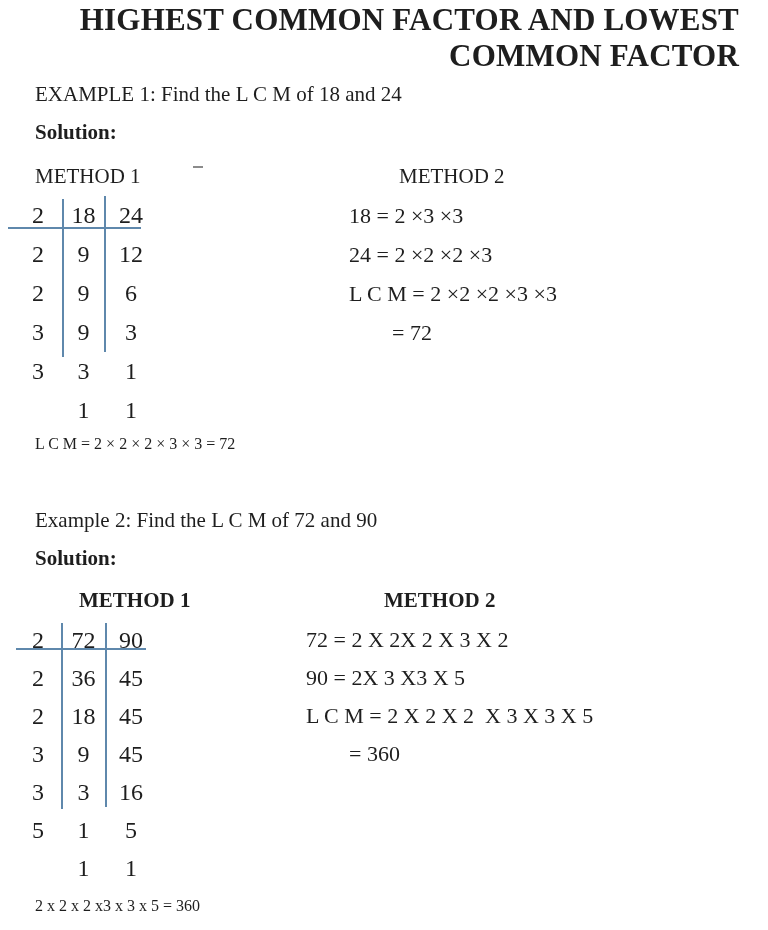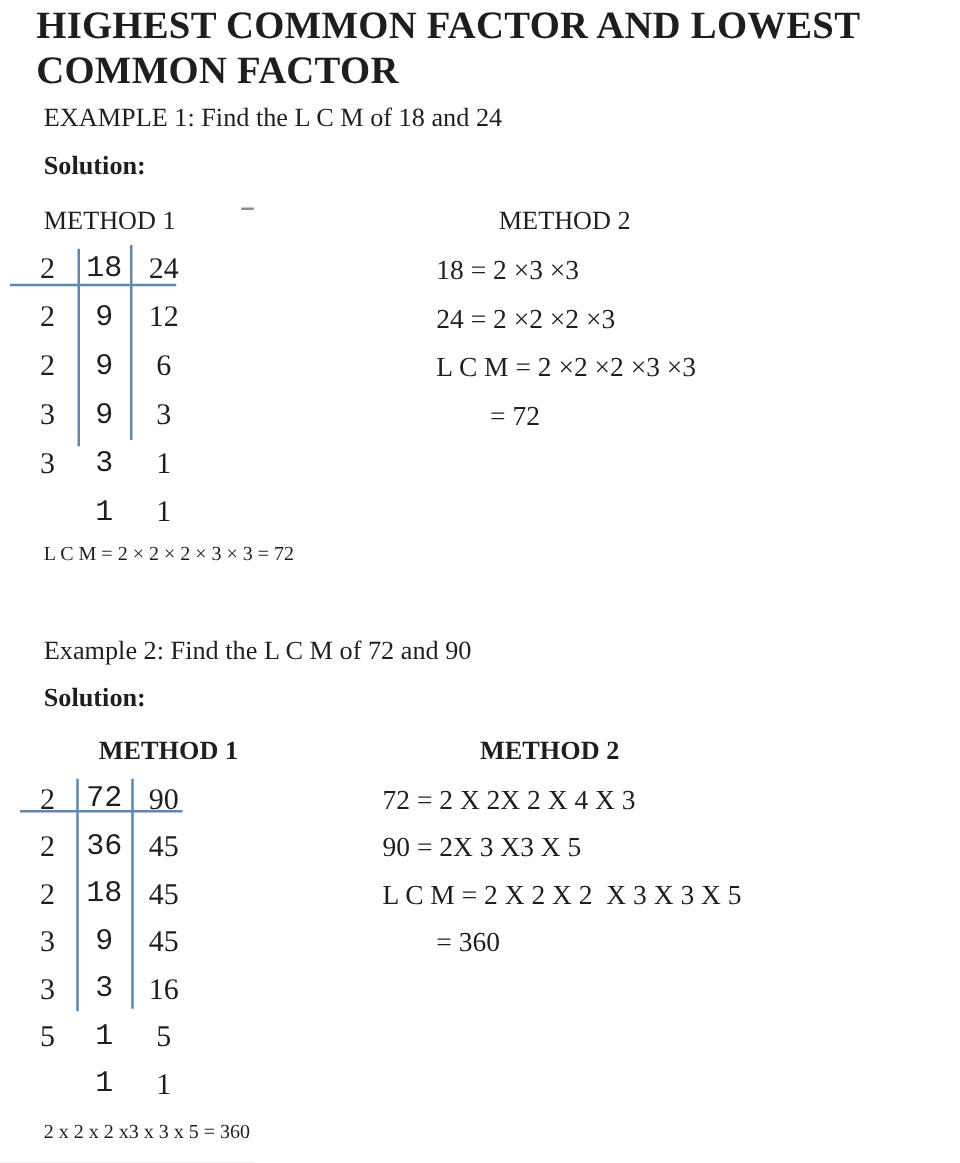--- a/index.html
+++ b/index.html
@@ -15,37 +15,37 @@
     margin:0 auto;
     background:var(--color-background);
     color:var(--color-text);
     font-family:"Liberation Serif","DejaVu Serif",serif;
     overflow:hidden;
   }
   .abs{position:absolute;}
   .title{
     top:2px;left:0;right:0;
     margin:0 auto;max-width:710px;
-    text-align:left;
+    text-align:right;
     font-size:31px;font-weight:bold;line-height:36px;
     letter-spacing:0.2px;
   }
   .h-example{font-size:21px;line-height:24px;}
   .h-example b{font-weight:normal;}
   .h-solution{font-size:21px;font-weight:bold;line-height:24px;}
   .method-label{font-size:21px;line-height:24px;}
   .method-label.bold{font-weight:bold;}
   .stray{width:10px;height:2px;background:var(--color-stray_mark);}
   
   .ltable{width:170px;}
   .lrow{height:39px;line-height:39px;font-size:24px;white-space:nowrap;}
   .ltable.t2 .lrow{height:38px;line-height:38px;}
   .cell{display:inline-block;text-align:center;vertical-align:top;box-sizing:border-box;}
   .c1{width:62px;padding-left:14px;}
-  .c2{width:43px;font-family:Liberation Mono, monospace;}
+  .c2{width:43px;}
   .c3{width:52px;}
   .vline{position:absolute;width:2px;background:var(--color-table_line);}
   .hline{position:absolute;height:2px;background:var(--color-table_line);}
   
   .eqblock .eq{font-size:22px;white-space:pre;}
   .eqblock.e1 .eq{height:39px;line-height:39px;}
   .eqblock.e2 .eq{height:38px;line-height:38px;}
   .eq.indent{padding-left:43px;}
   .result{font-size:16px;line-height:26px;white-space:pre;}
 </style>
@@ -99,21 +99,21 @@
     <div class="lrow"><span class="cell c1">3</span><span class="cell c2">9</span><span class="cell c3">45</span></div>
     <div class="lrow"><span class="cell c1">3</span><span class="cell c2">3</span><span class="cell c3">16</span></div>
     <div class="lrow"><span class="cell c1">5</span><span class="cell c2">1</span><span class="cell c3">5</span></div>
     <div class="lrow"><span class="cell c1"></span><span class="cell c2">1</span><span class="cell c3">1</span></div>
     <div class="vline" style="left:61px;top:2px;height:186px;"></div>
     <div class="vline" style="left:105px;top:2px;height:184px;"></div>
     <div class="hline" style="left:16px;top:27px;width:130px;"></div>
   </div>
 
   <div class="abs eqblock e2" style="left:306px;top:621px;">
-    <div class="eq">72 = 2 X 2X 2 X 4 X 3</div>
+    <div class="eq">72 = 2 X 2X 2 X 3 X 2</div>
     <div class="eq">90 = 2X 3 X3 X 5</div>
     <div class="eq">L C M = 2 X 2 X 2  X 3 X 3 X 5</div>
     <div class="eq indent">= 360</div>
   </div>
 
   <div class="abs result" style="left:35px;top:893px;">2 x 2 x 2 x3 x 3 x 5 = 360</div>
 
 </div>
 
 </body></html>

